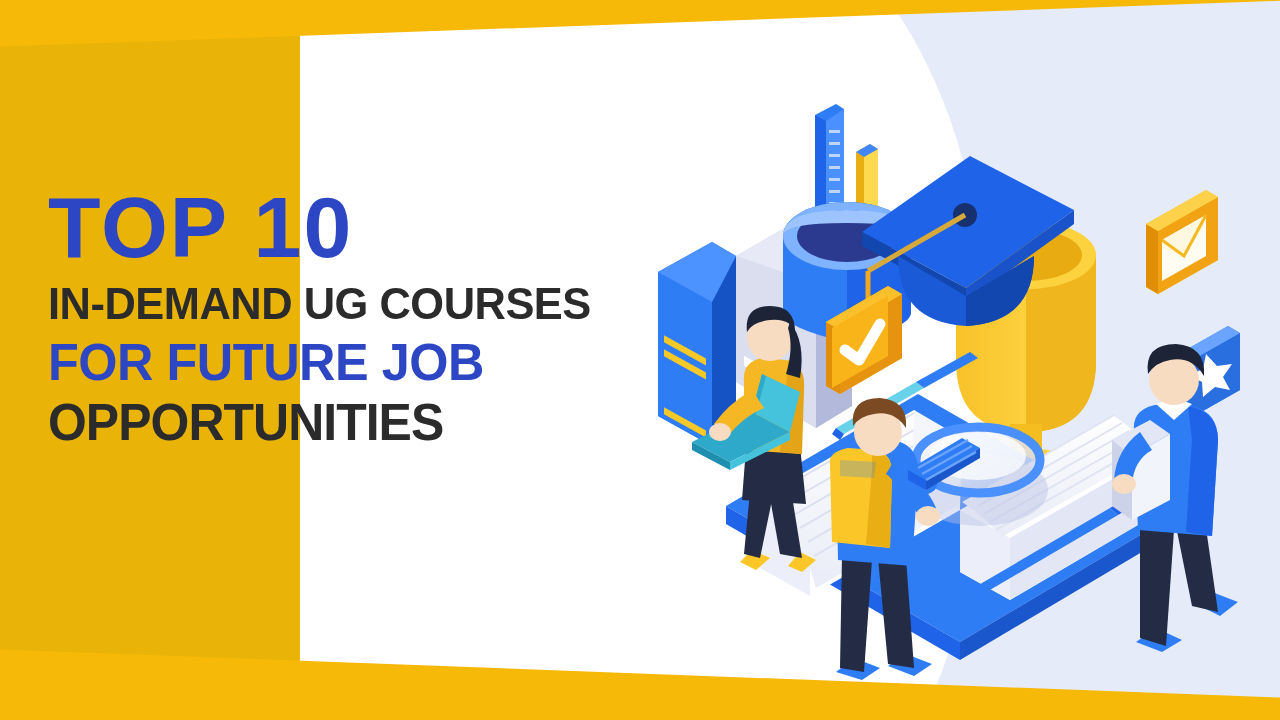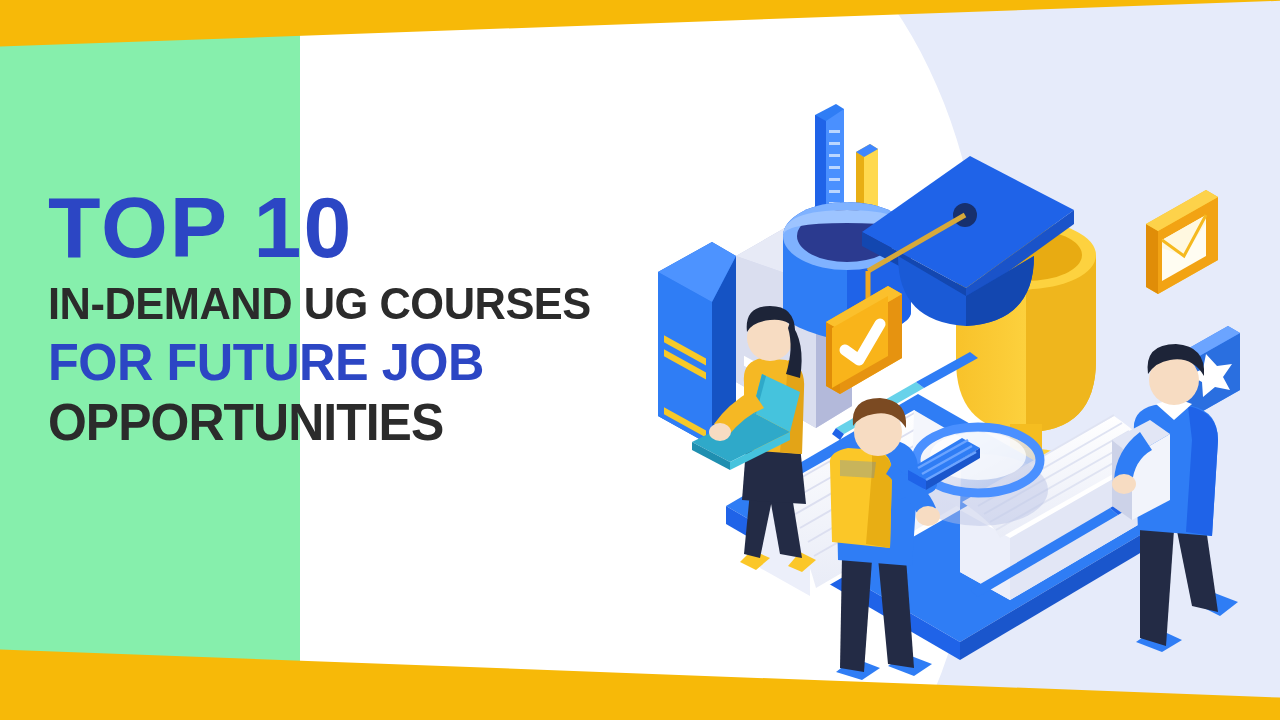--- a/index.html
+++ b/index.html
@@ -3,21 +3,21 @@
 <meta charset="utf-8">
 <style>
   html,body{margin:0;padding:0;}
   body{
     width:1280px;height:720px;overflow:hidden;
     background:#ffffff;
     font-family:"Liberation Sans", sans-serif;
   }
   #banner{
     position:relative;width:1280px;height:720px;overflow:hidden;
-    background:#86efac;
+    background:#eab308;
   }
   
   .bg-blue{
     position:absolute;left:620px;top:0;width:660px;height:720px;
     background:#e6ebfa;
   }
   .bg-white-blob{
     position:absolute;left:430px;top:-120px;width:560px;height:960px;
     background:#ffffff;
     border-radius:52% 48% 45% 55% / 48% 42% 58% 52%;

